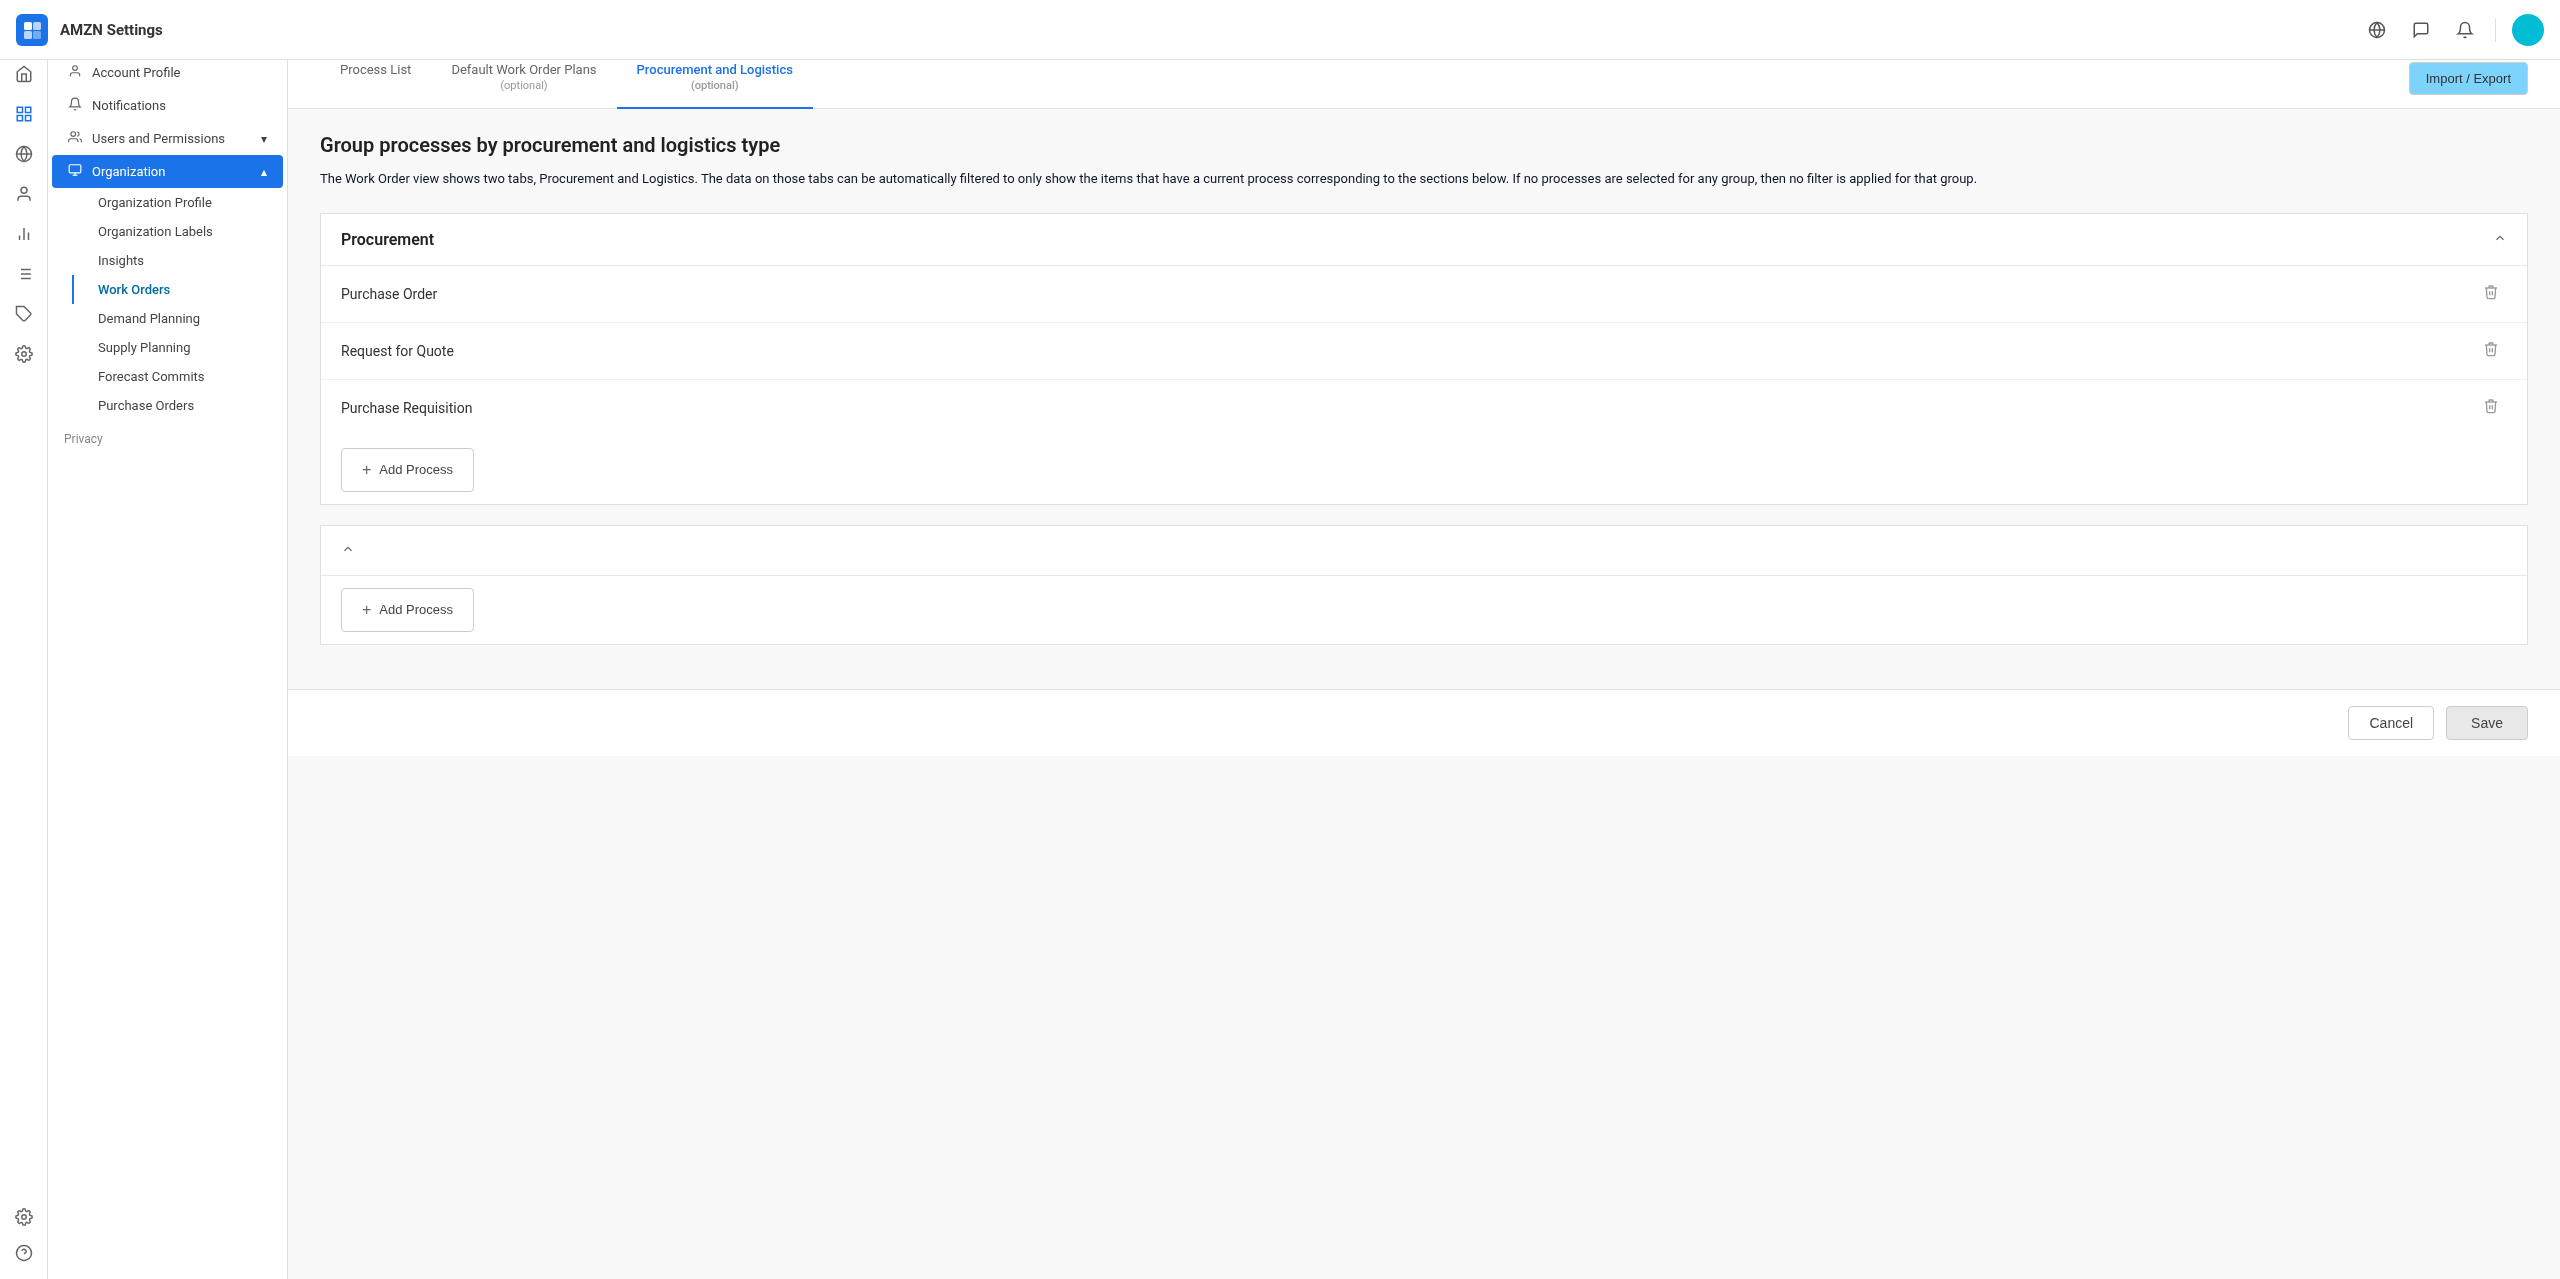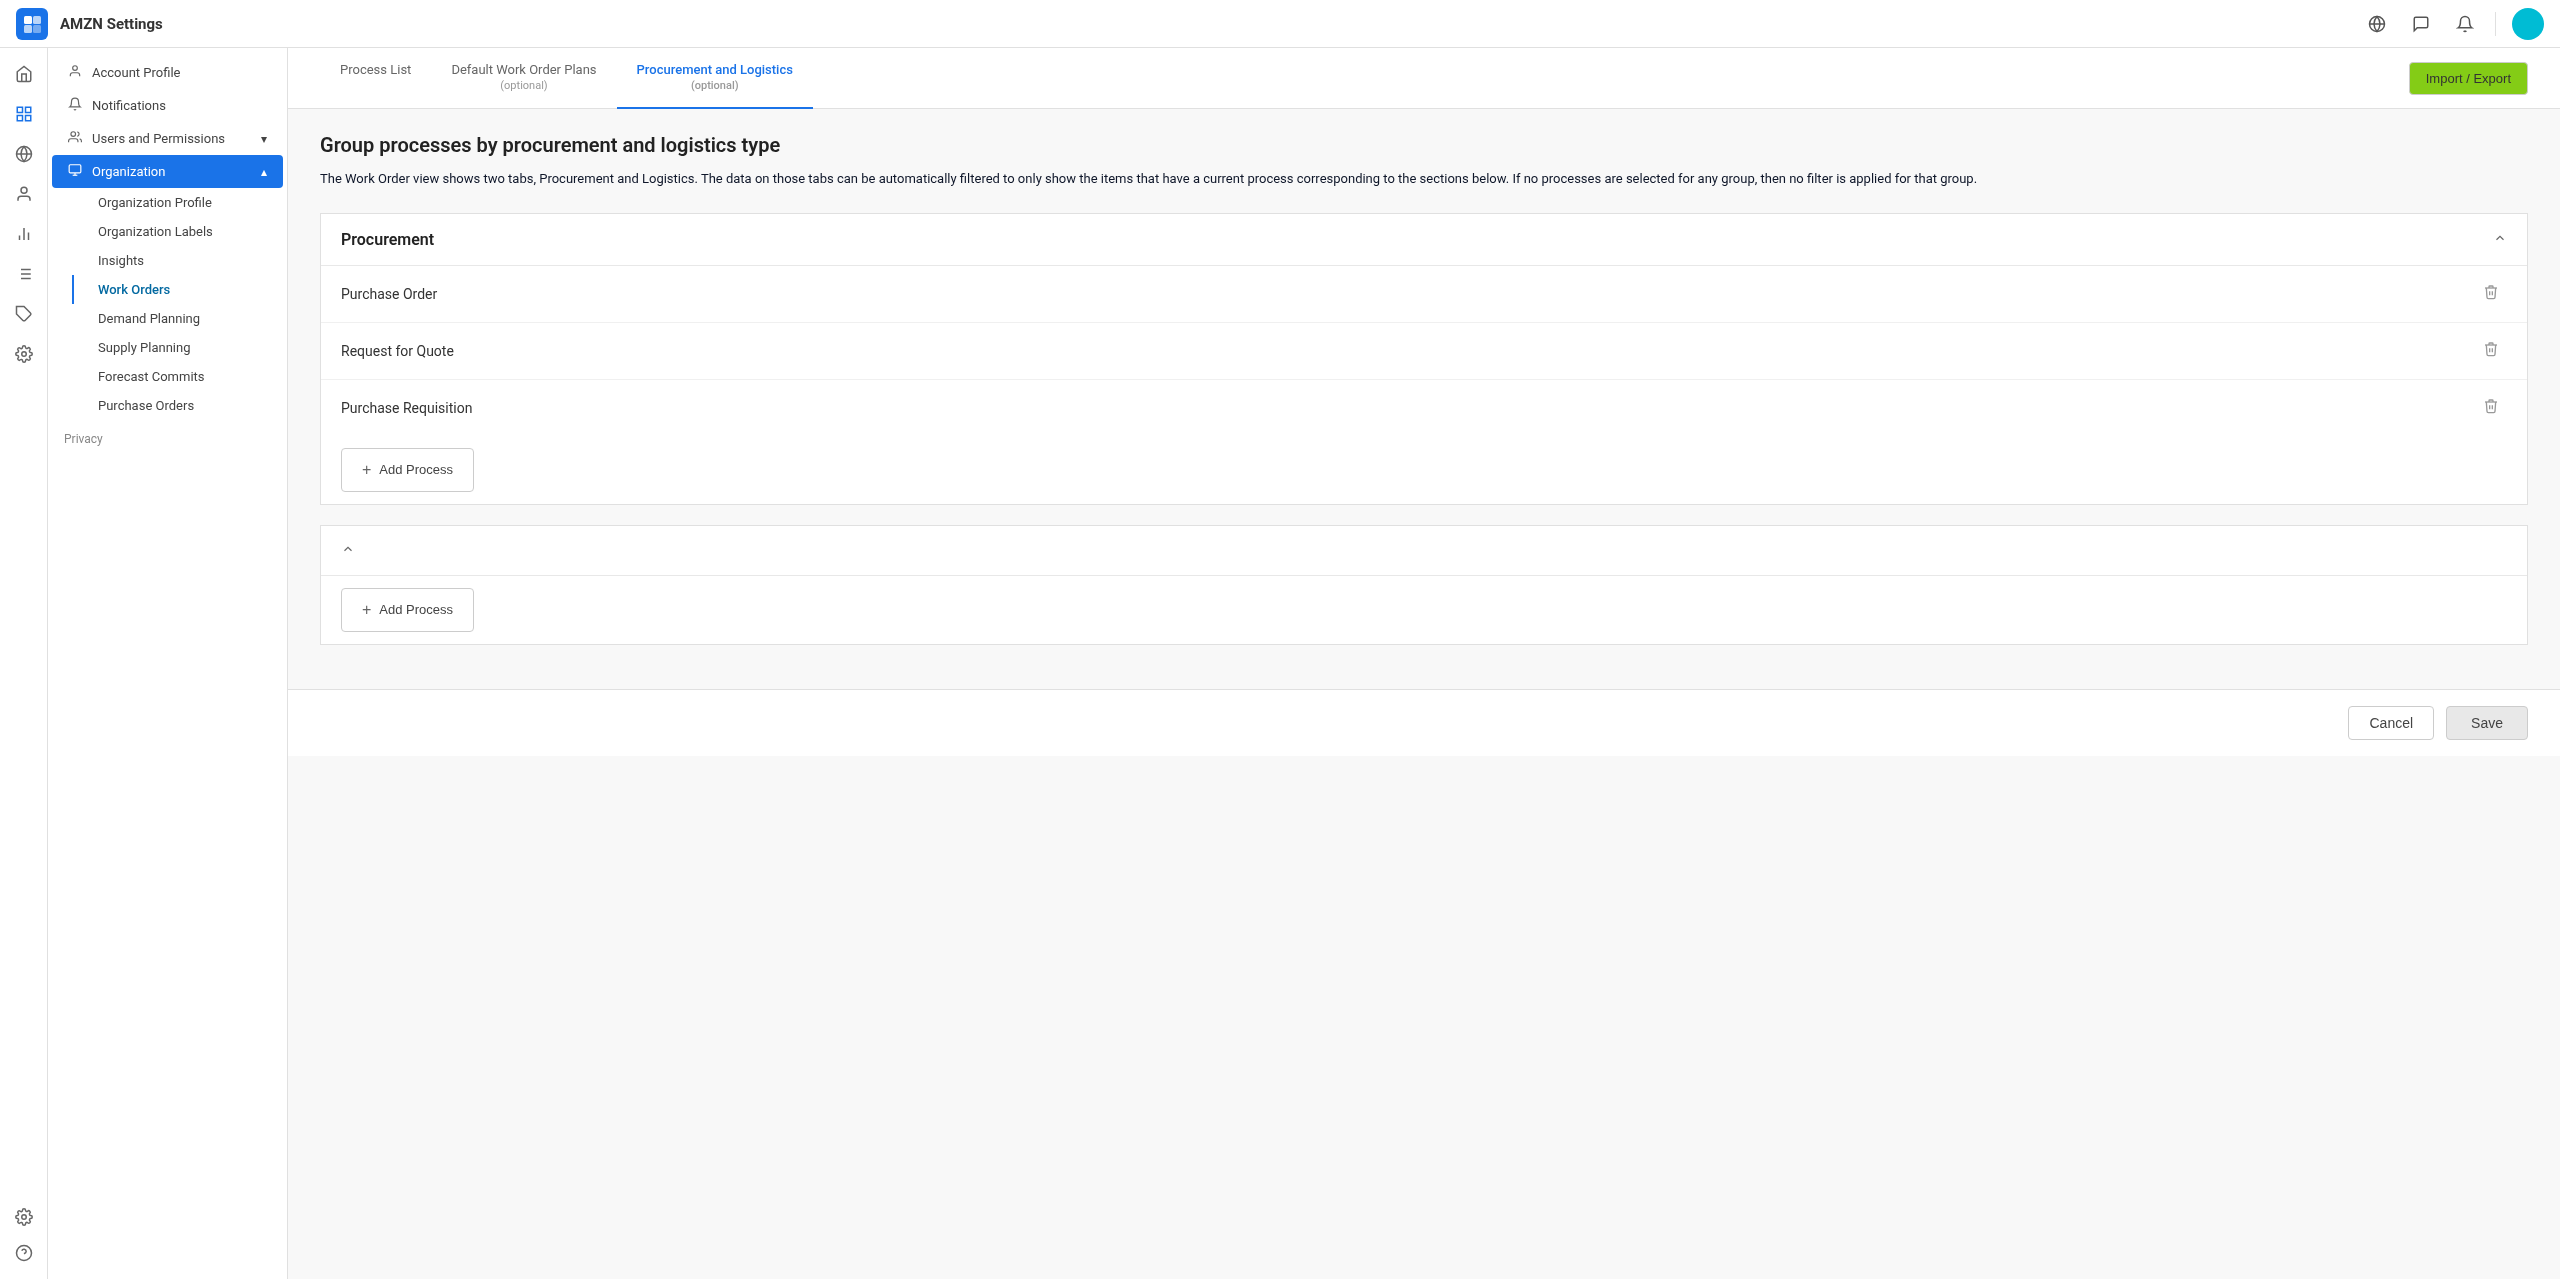--- a/index.html
+++ b/index.html
@@ -1,20 +1,20 @@
 <!DOCTYPE html>
 <html><head>
   <meta charset="utf-8">
   <style>
     * { box-sizing: border-box; margin: 0; padding: 0; }
     body { font-family: -apple-system, BlinkMacSystemFont, 'Segoe UI', Roboto, sans-serif; font-size: 14px; background: #f5f5f5; color: #333; display: flex; height: 100vh; overflow: hidden; }
 
     
     .topbar {
-      position: fixed; top: 0; left: 0; right: 0; height: 48px;
+      position: fixed; top: 0; left: 0; right: 0; height: 60px;
       background: #fff; border-bottom: 1px solid #e0e0e0;
       display: flex; align-items: center; padding: 0 16px; z-index: 100;
     }
     .topbar-logo {
       width: 32px; height: 32px; background: #1a73e8; border-radius: 6px;
       display: flex; align-items: center; justify-content: center; color: #fff; font-weight: bold; font-size: 12px; margin-right: 12px;
     }
     .topbar-title { font-size: 15px; color: #333; }
     .topbar-title span { font-weight: 700; }
     .topbar-icons { margin-left: auto; display: flex; align-items: center; gap: 16px; }
@@ -68,21 +68,21 @@
     .tabs-wrapper { display: flex; flex: 1; }
     .tab {
       padding: 14px 20px; font-size: 13px; cursor: pointer; color: #666;
       border-bottom: 2px solid transparent; margin-bottom: -1px; text-align: center;
       line-height: 1.3;
     }
     .tab.active { color: #1a73e8; border-bottom-color: #1a73e8; font-weight: 500; }
     .tab-optional { font-size: 11px; color: #999; display: block; }
     .tab-header { background: #fff; border-bottom: 1px solid #e0e0e0; display: flex; align-items: center; padding: 0 32px; }
     .import-export-btn {
-      margin-left: auto; padding: 8px 16px; border: 1px solid #ccc; background: #84cc16;
+      margin-left: auto; padding: 8px 16px; border: 1px solid #ccc; background: #7dd3fc;
       border-radius: 4px; font-size: 13px; cursor: pointer; color: #333;
     }
 
     
     .page-body { padding: 24px 32px; }
     .page-title { font-size: 20px; font-weight: 600; margin-bottom: 12px; color: #222; }
     .page-desc { font-size: 13px; color: #0f172a; line-height: 1.5; margin-bottom: 24px; }
 
     
     .section-card {

